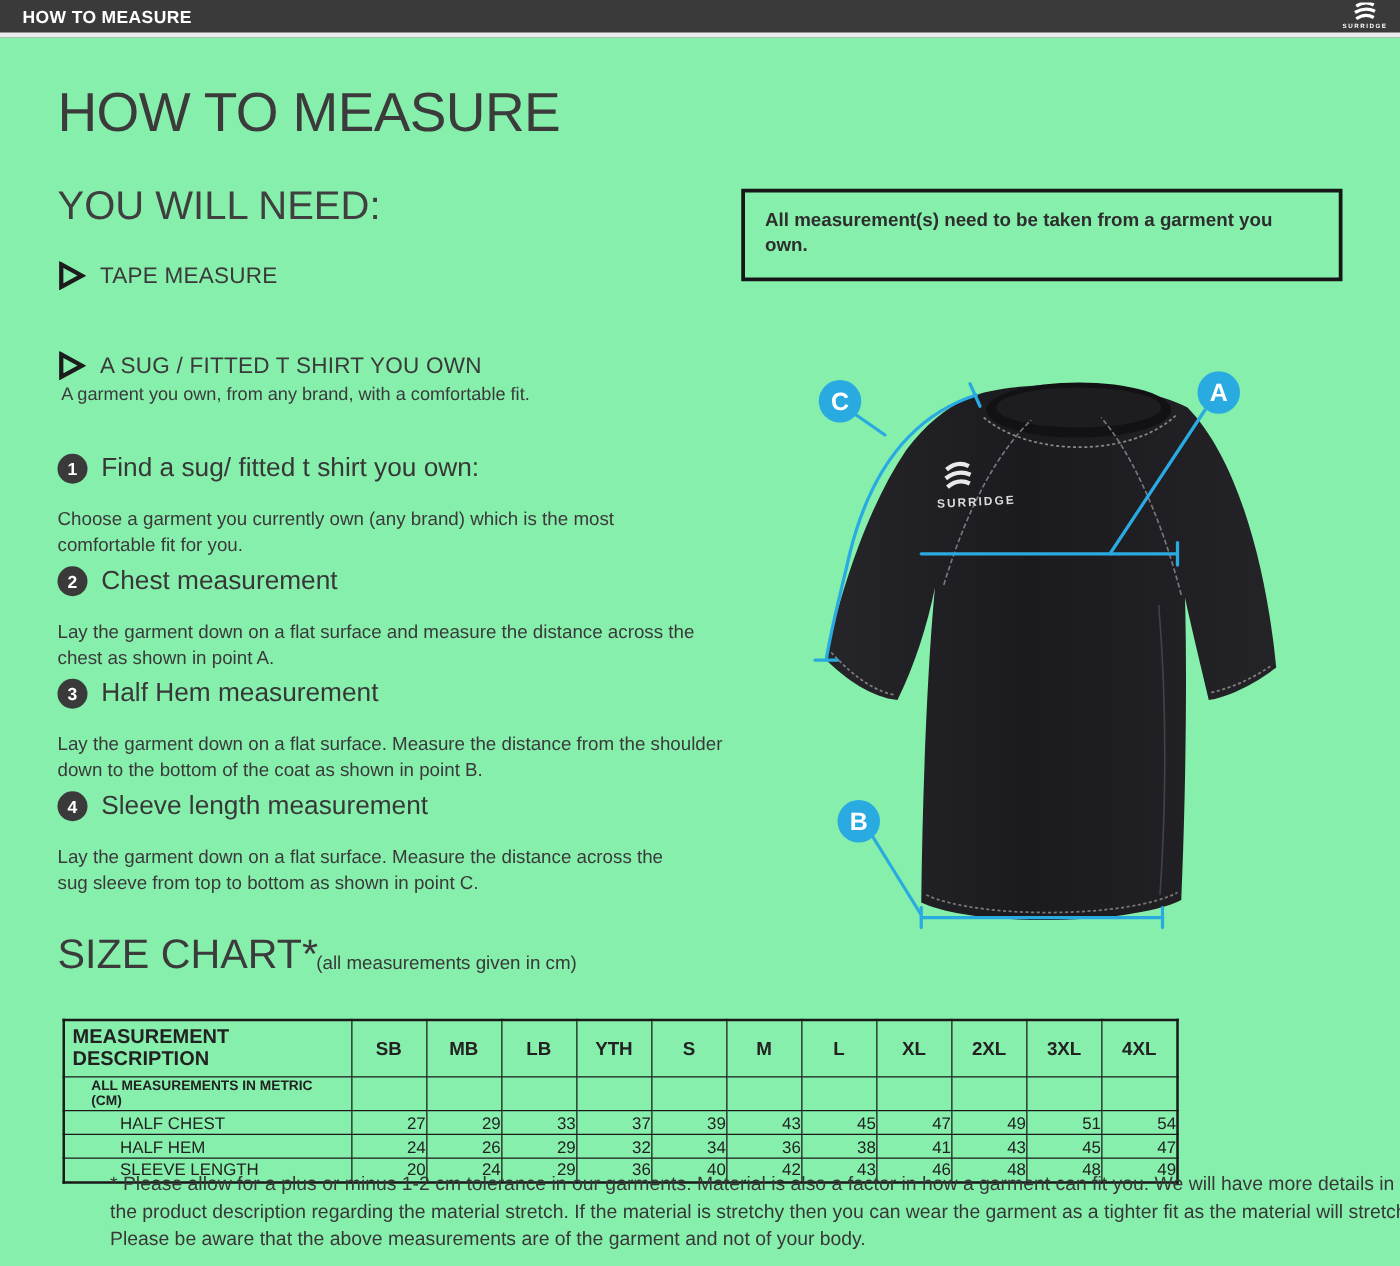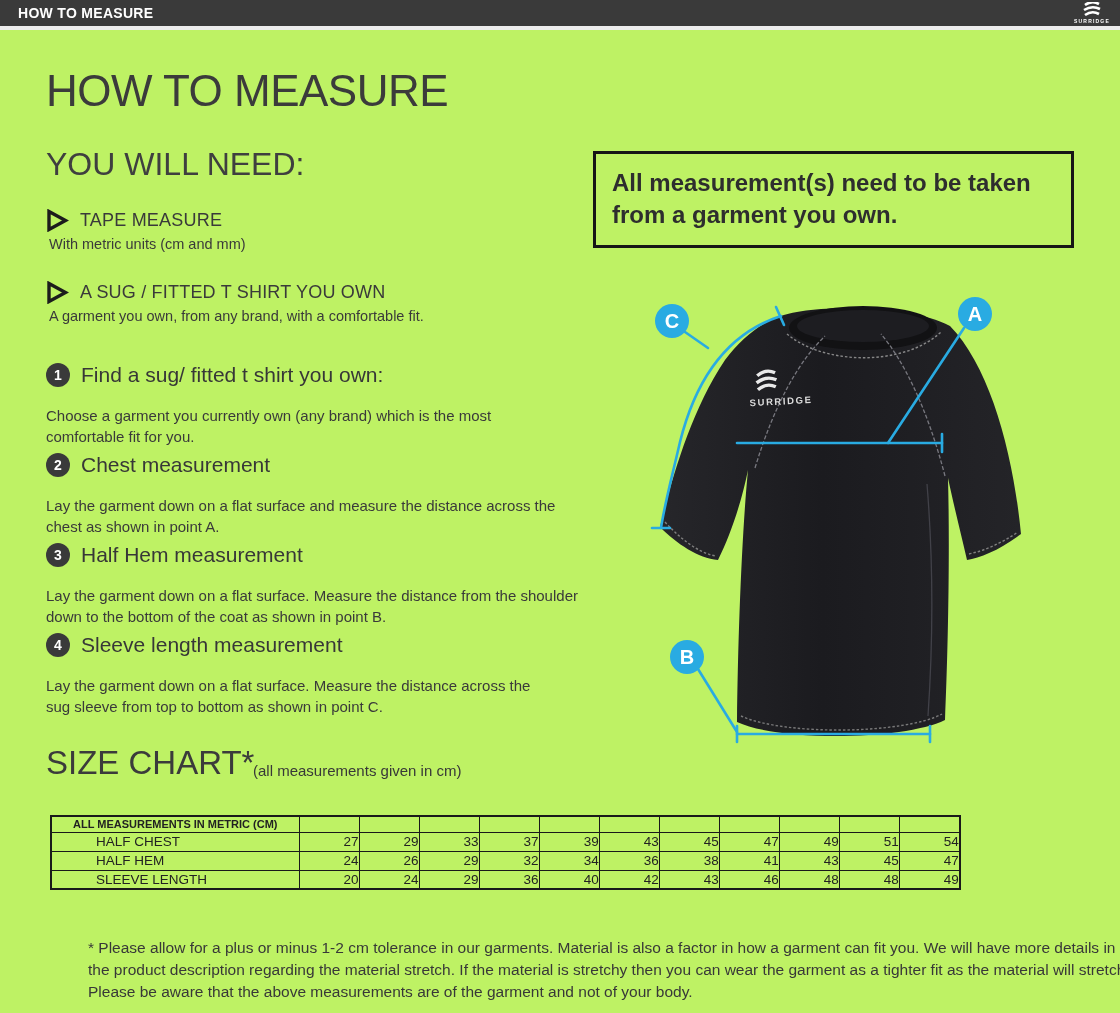--- a/index.html
+++ b/index.html
@@ -3,21 +3,21 @@
 <meta charset="utf-8">
 <style>
   :root{
     --accent:#29abe2;
     --topbar:#3a3a3a;
     --circle:#3a3a3a;
     --ink:#3d3d3d;
   }
   *{margin:0;padding:0;box-sizing:border-box;}
   body{background:#fff;font-family:"Liberation Sans",sans-serif;color:var(--ink);}
-  .page{position:relative;width:1120px;height:1013px;background:#bef264;overflow:hidden;}
+  .page{position:relative;width:1120px;height:1013px;background:#86efac;overflow:hidden;}
 
   
   .topbar{position:absolute;left:0;top:0;width:1120px;height:30px;background:var(--topbar);
     border-bottom:4px solid #ececec;display:flex;align-items:center;justify-content:space-between;}
   .topbar-title{color:#fff;font-size:14px;font-weight:bold;letter-spacing:.3px;padding-left:18px;}
   .topbar-logo{display:flex;flex-direction:column;align-items:center;padding-right:10px;line-height:1;}
   .topbar-logo-text{color:#fff;font-size:5px;font-weight:bold;letter-spacing:1.2px;margin-top:1px;}
 
   
   .h1{position:absolute;left:46px;top:66px;font-size:44px;font-weight:400;color:#3b3b3b;letter-spacing:-.5px;}
@@ -33,21 +33,21 @@
   
   .step{position:absolute;left:46px;width:540px;}
   .step-head{display:flex;align-items:center;gap:11px;}
   .step-num{width:24px;height:24px;border-radius:50%;background:var(--circle);color:#fff;
     font-size:14px;font-weight:bold;display:flex;align-items:center;justify-content:center;flex:0 0 auto;}
   .step-title{font-size:21px;font-weight:400;color:#373737;}
   .step-desc{font-size:15px;color:#3a3a3a;line-height:1.38;margin-top:19px;}
 
   
   .callout{position:absolute;left:593px;top:151px;width:481px;border:3px solid #161616;
-    padding:13px 16px 15px 16px;font-size:24px;font-weight:bold;color:#2e2e2e;line-height:1.32;}
+    padding:13px 16px 15px 16px;font-size:15px;font-weight:bold;color:#2e2e2e;line-height:1.32;}
 
   
   .diagram{position:absolute;left:595px;top:272px;width:505px;height:520px;}
 
   
   .h3{position:absolute;left:46px;top:744px;font-size:33px;font-weight:400;color:#3b3b3b;}
   .h3-sub{position:absolute;left:253px;top:762px;font-size:15px;color:#383838;}
 
   table.size-chart{position:absolute;left:50px;top:815px;border-collapse:collapse;border:2px solid #1a1a1a;}
   .size-chart th,.size-chart td{border:1px solid #1a1a1a;}
@@ -80,21 +80,20 @@
   <h1 class="h1">HOW TO MEASURE</h1>
   <h2 class="h2">YOU WILL NEED:</h2>
 
   <div class="need" style="top:209px">
     <div class="need-head">
       <svg class="tri" width="23" height="23" viewBox="0 0 23 23">
         <polygon points="3,2.5 19.5,11.5 3,20.5" fill="none" stroke="#1c1c1c" stroke-width="3.4"></polygon>
       </svg>
       <span class="need-title">TAPE MEASURE</span>
     </div>
-    <div class="need-desc">With metric units (cm and mm)</div>
   </div>
 
   <div class="need" style="top:281px">
     <div class="need-head">
       <svg class="tri" width="23" height="23" viewBox="0 0 23 23">
         <polygon points="3,2.5 19.5,11.5 3,20.5" fill="none" stroke="#1c1c1c" stroke-width="3.4"></polygon>
       </svg>
       <span class="need-title">A SUG / FITTED T SHIRT YOU OWN</span>
     </div>
     <div class="need-desc">A garment you own, from any brand, with a comfortable fit.</div>
@@ -200,20 +199,34 @@
       <circle cx="92" cy="385" r="17" fill="var(--accent)"></circle>
       <text x="92" y="392" fill="#fff">B</text>
     </g>
   </svg>
 
   <h2 class="h3">SIZE CHART*</h2>
   <span class="h3-sub">(all measurements given in cm)</span>
 
   <table class="size-chart">
       <tbody>
+        <tr>
+          <th class="desc">MEASUREMENT DESCRIPTION</th>
+          <th class="size">SB</th>
+          <th class="size">MB</th>
+          <th class="size">LB</th>
+          <th class="size">YTH</th>
+          <th class="size">S</th>
+          <th class="size">M</th>
+          <th class="size">L</th>
+          <th class="size">XL</th>
+          <th class="size">2XL</th>
+          <th class="size">3XL</th>
+          <th class="size">4XL</th>
+        </tr>
         <tr class="metric">
           <td class="label">ALL MEASUREMENTS IN METRIC (CM)</td>
           <td></td>
           <td></td>
           <td></td>
           <td></td>
           <td></td>
           <td></td>
           <td></td>
           <td></td>

